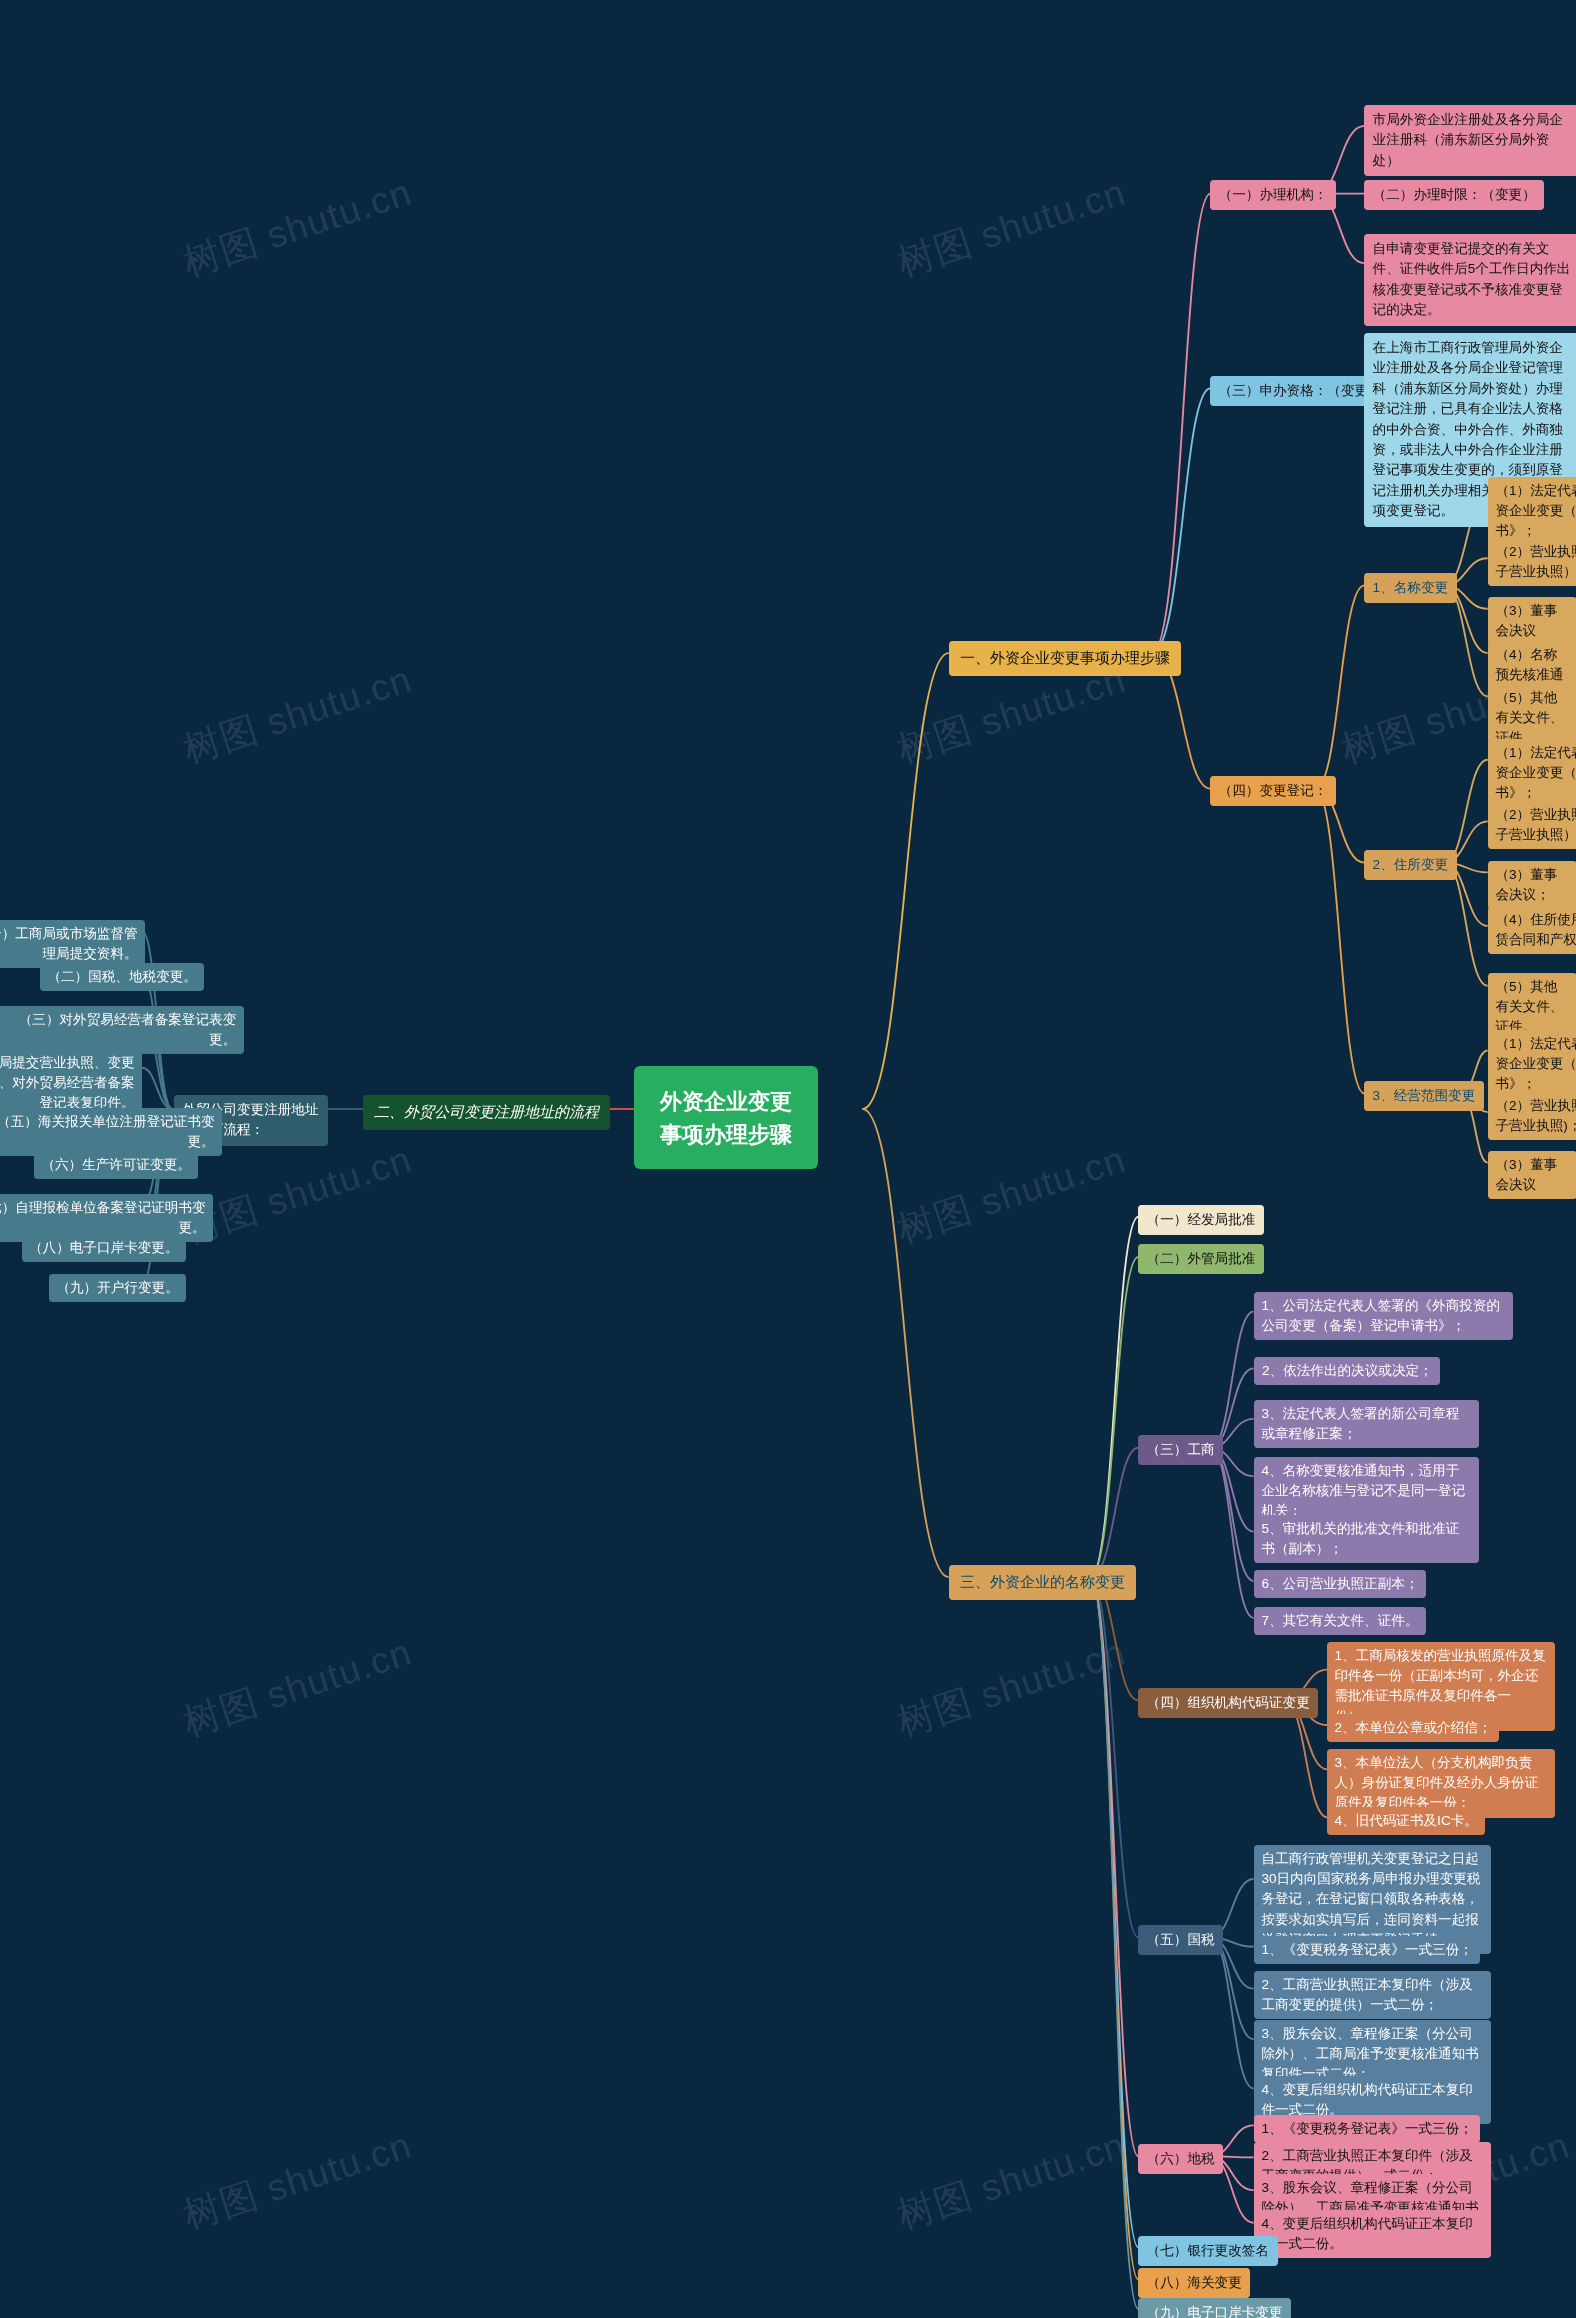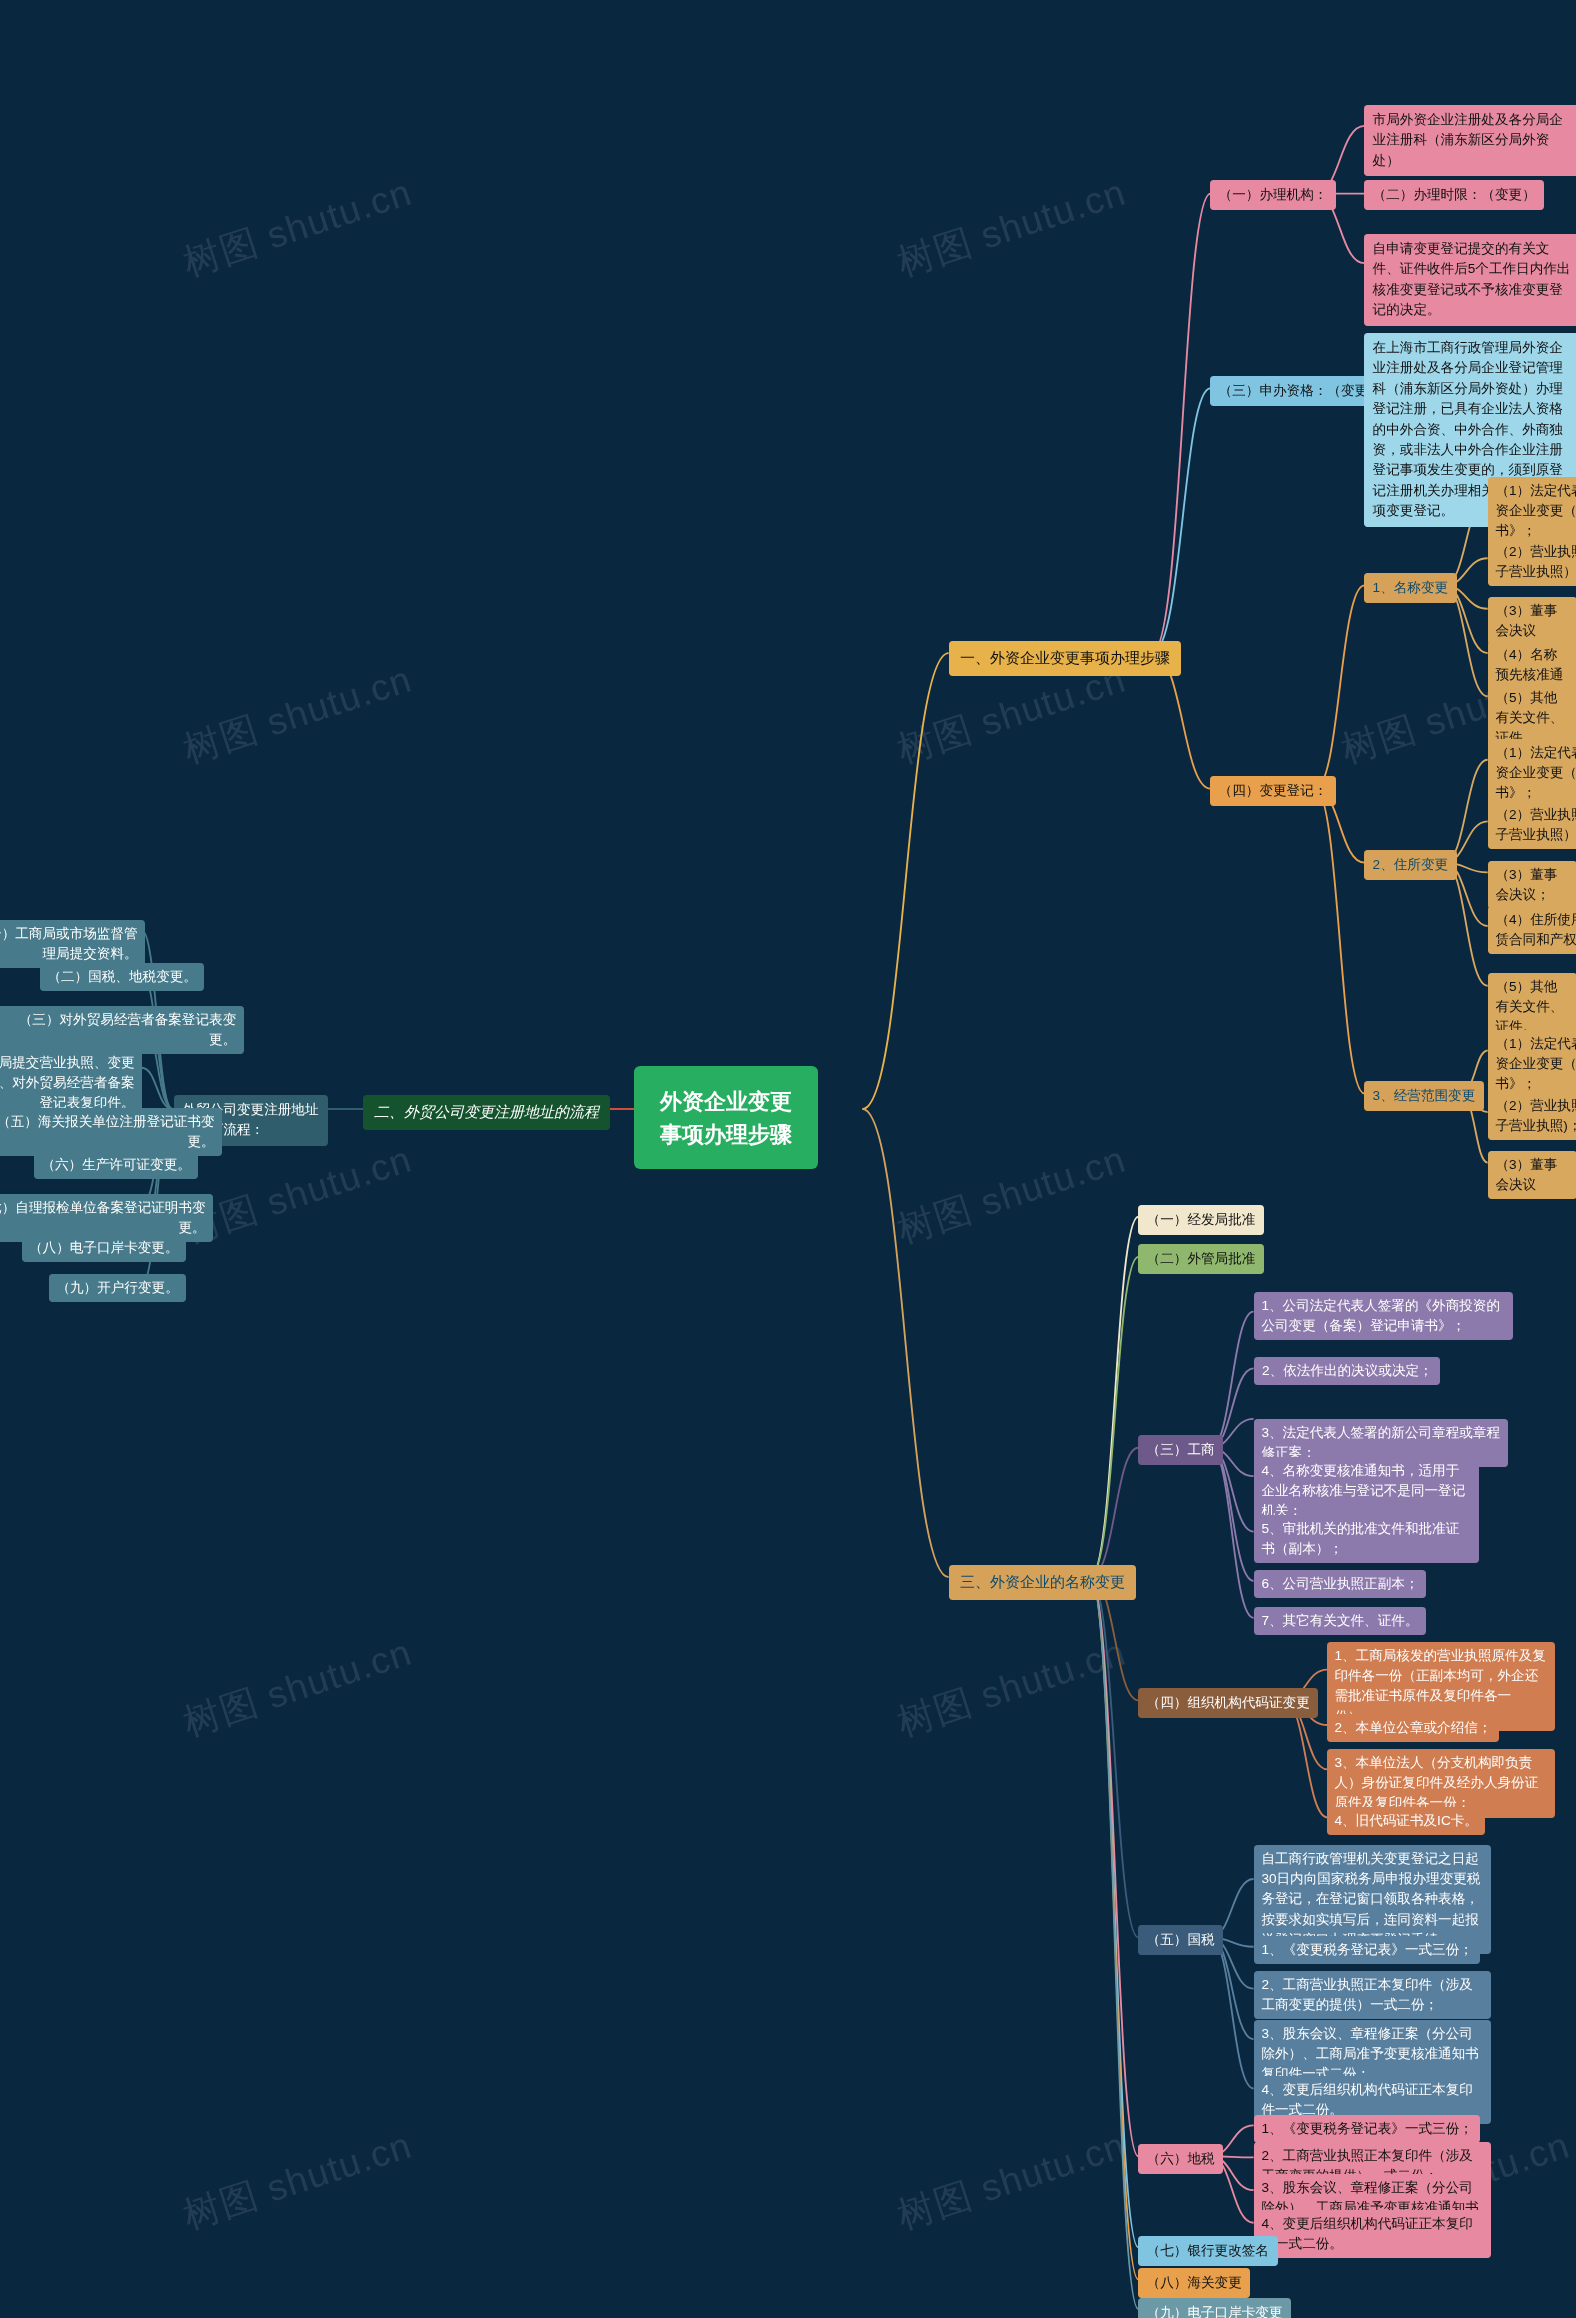--- a/index.html
+++ b/index.html
@@ -233,21 +233,21 @@
   <div class="node c-teal tiny" style="left:49px; top:1274px; text-align:right;">（九）开户行变更。</div>
 
   <div class="node c-tan" style="left:949px; top:1565px;">三、外资企业的名称变更</div>
 
   <div class="node c-cream sm" style="left:1138px; top:1205px;">（一）经发局批准</div>
   <div class="node c-grass sm" style="left:1138px; top:1244px;">（二）外管局批准</div>
 
   <div class="node c-purple sm" style="left:1138px; top:1435px;">（三）工商</div>
   <div class="node c-purple2 tiny" style="left:1254px; top:1292px; width:264px;">1、公司法定代表人签署的《外商投资的公司变更（备案）登记申请书》；</div>
   <div class="node c-purple2 tiny" style="left:1254px; top:1357px;padding-left:8px;">2、依法作出的决议或决定；</div>
-  <div class="node c-purple2 tiny" style="left:1254px; top:1400px; width:254px;margin-top:19px;">3、法定代表人签署的新公司章程或章程修正案；</div>
+  <div class="node c-purple2 tiny" style="left:1254px; top:1400px; width:225px;">3、法定代表人签署的新公司章程或章程修正案；</div>
   <div class="node c-purple2 tiny" style="left:1254px; top:1457px; width:225px;">4、名称变更核准通知书，适用于企业名称核准与登记不是同一登记机关；</div>
   <div class="node c-purple2 tiny" style="left:1254px; top:1515px; width:225px;">5、审批机关的批准文件和批准证书（副本）；</div>
   <div class="node c-purple2 tiny" style="left:1254px; top:1570px;">6、公司营业执照正副本；</div>
   <div class="node c-purple2 tiny" style="left:1254px; top:1607px;">7、其它有关文件、证件。</div>
 
   <div class="node c-brown sm" style="left:1138px; top:1688px;">（四）组织机构代码证变更</div>
   <div class="node c-coral tiny" style="left:1327px; top:1642px; width:228px;">1、工商局核发的营业执照原件及复印件各一份（正副本均可，外企还需批准证书原件及复印件各一份）；</div>
   <div class="node c-coral tiny" style="left:1327px; top:1714px;">2、本单位公章或介绍信；</div>
   <div class="node c-coral tiny" style="left:1327px; top:1749px; width:228px;">3、本单位法人（分支机构即负责人）身份证复印件及经办人身份证原件及复印件各一份；</div>
   <div class="node c-coral tiny" style="left:1327px; top:1807px;">4、旧代码证书及IC卡。</div>

